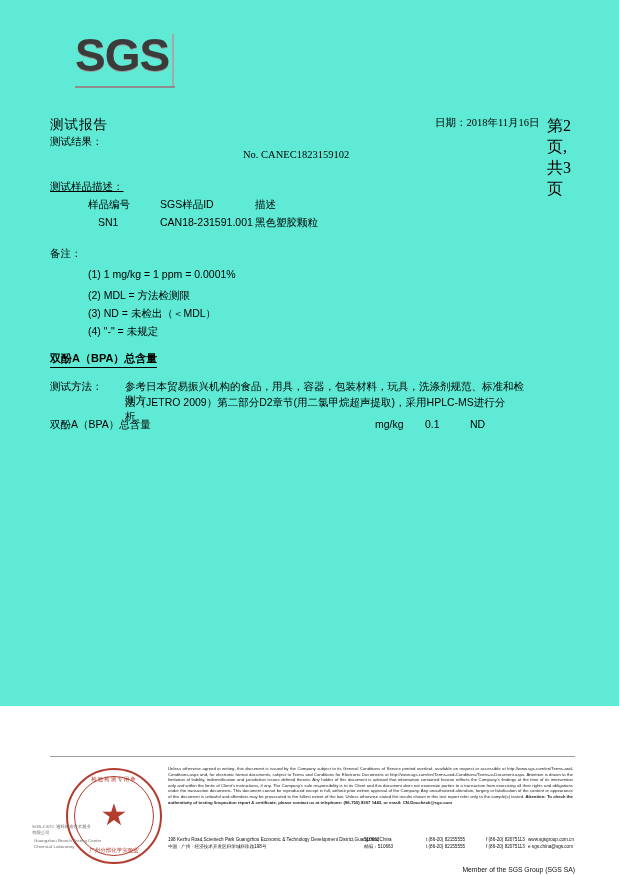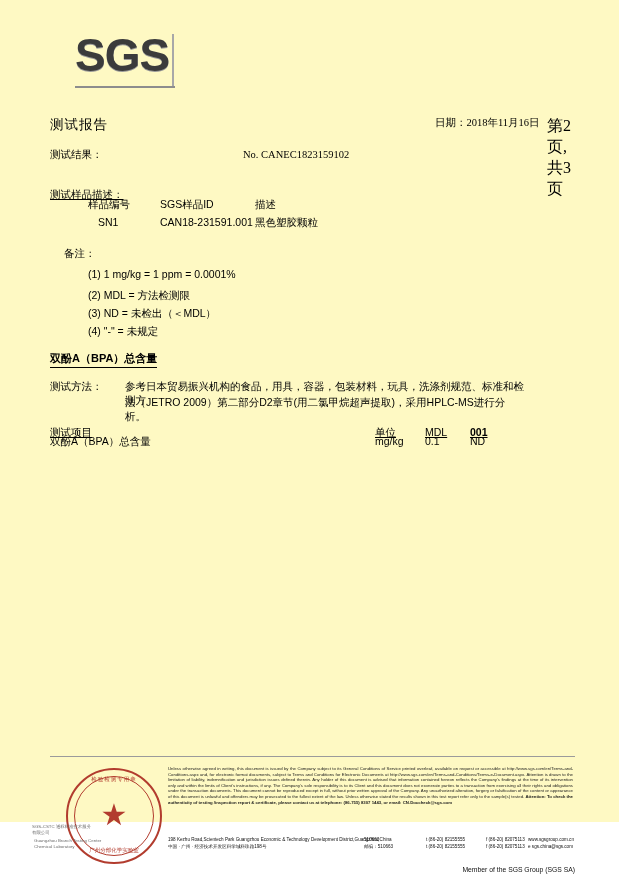--- a/index.html
+++ b/index.html
@@ -9,22 +9,22 @@
     height: 875px;
     background: #ffffff;
     font-family: "Liberation Sans", sans-serif;
     color: #000;
     position: relative;
     overflow: hidden;
   }
   .page {
     position: absolute;
     left: 0; top: 0;
-    width: 619px; height: 822px;
-    background: #fef9c3;
+    width: 619px; height: 706px;
+    background: #5eead4;
   }
 
   
   .logo-block {
     position: absolute;
     left: 75px; top: 32px;
     width: 110px;
   }
   .logo-text {
     font-family: "Liberation Sans", sans-serif;
@@ -75,21 +75,21 @@
     font-size: 10.5px;
   }
   .hdr-page {
     position: absolute;
     left: 497px;
     font-size: 16px;
   }
 
   
   .t { position: absolute; font-size: 10.5px; line-height: 14px; }
-  .u { text-decoration: underline; margin-top: 8px; }
+  .u { text-decoration: underline; }
   .b { font-weight: bold; }
 
   
   .sample-head { position: absolute; left: 88px; top: 198px; width: 430px; font-size: 10.5px; }
   .sample-head span { position: absolute; }
   .sample-row  { position: absolute; left: 88px; top: 216px; width: 430px; font-size: 10.5px; }
   .sample-row span { position: absolute; }
   .col-a { left: 0px; }
   .col-b { left: 72px; }
   .col-c { left: 167px; }
@@ -223,54 +223,48 @@
   <div class="logo-rule"></div>
   <div class="logo-rule2"></div>
 
   <div class="hdr">
     <div class="hdr-title">测试报告</div>
     <div class="hdr-no">No. CANEC1823159102</div>
     <div class="hdr-date">日期：2018年11月16日</div>
     <div class="hdr-page">第2页,共3页</div>
   </div>
 
-  <div class="t" style="left:50px; top:147px;">测试结果：</div>
+  <div class="t" style="left:50px; top:134px;">测试结果：</div>
 
   <div class="t u" style="left:50px; top:179px;">测试样品描述：</div>
 
   <div class="sample-head">
     <span class="col-a">样品编号</span>
     <span class="col-b">SGS样品ID</span>
     <span class="col-c">描述</span>
   </div>
   <div class="sample-row">
     <span class="col-a" style="left:10px;">SN1</span>
     <span class="col-b">CAN18-231591.001</span>
     <span class="col-c">黑色塑胶颗粒</span>
   </div>
 
-  <div class="t" style="left:64px; top:246px;">备注：</div>
+  <div class="t" style="left:50px; top:246px;">备注：</div>
   <div class="t" style="left:88px; top:267px;">(1) 1 mg/kg = 1 ppm = 0.0001%</div>
   <div class="t" style="left:88px; top:288px;">(2) MDL = 方法检测限</div>
   <div class="t" style="left:88px; top:306px;">(3) ND = 未检出（＜MDL）</div>
   <div class="t" style="left:88px; top:324px;">(4) "-" = 未规定</div>
 
   <div class="sec-title">双酚A（BPA）总含量</div>
 
   <div class="t" style="left:50px; top:379px;">测试方法：</div>
   <div class="t" style="left:125px; top:379px; width:400px;">参考日本贸易振兴机构的食品，用具，容器，包装材料，玩具，洗涤剂规范、标准和检测方</div>
   <div class="t" style="left:125px; top:395px; width:400px;">法（JETRO 2009）第二部分D2章节(用二氯甲烷超声提取)，采用HPLC-MS进行分析。</div>
 
   <div class="res-table">
-    <div class="res-head">
-      <span class="rc-item u">测试项目</span>
-      <span class="rc-unit u">单位</span>
-      <span class="rc-mdl u">MDL</span>
-      <span class="rc-001 u b">001</span>
-    </div>
     <div class="res-row">
       <span class="rc-item">双酚A（BPA）总含量</span>
       <span class="rc-unit">mg/kg</span>
       <span class="rc-mdl">0.1</span>
       <span class="rc-001">ND</span>
     </div>
   </div>
 
   <div class="footer-rule"></div>
   <div class="footer-wrap">

